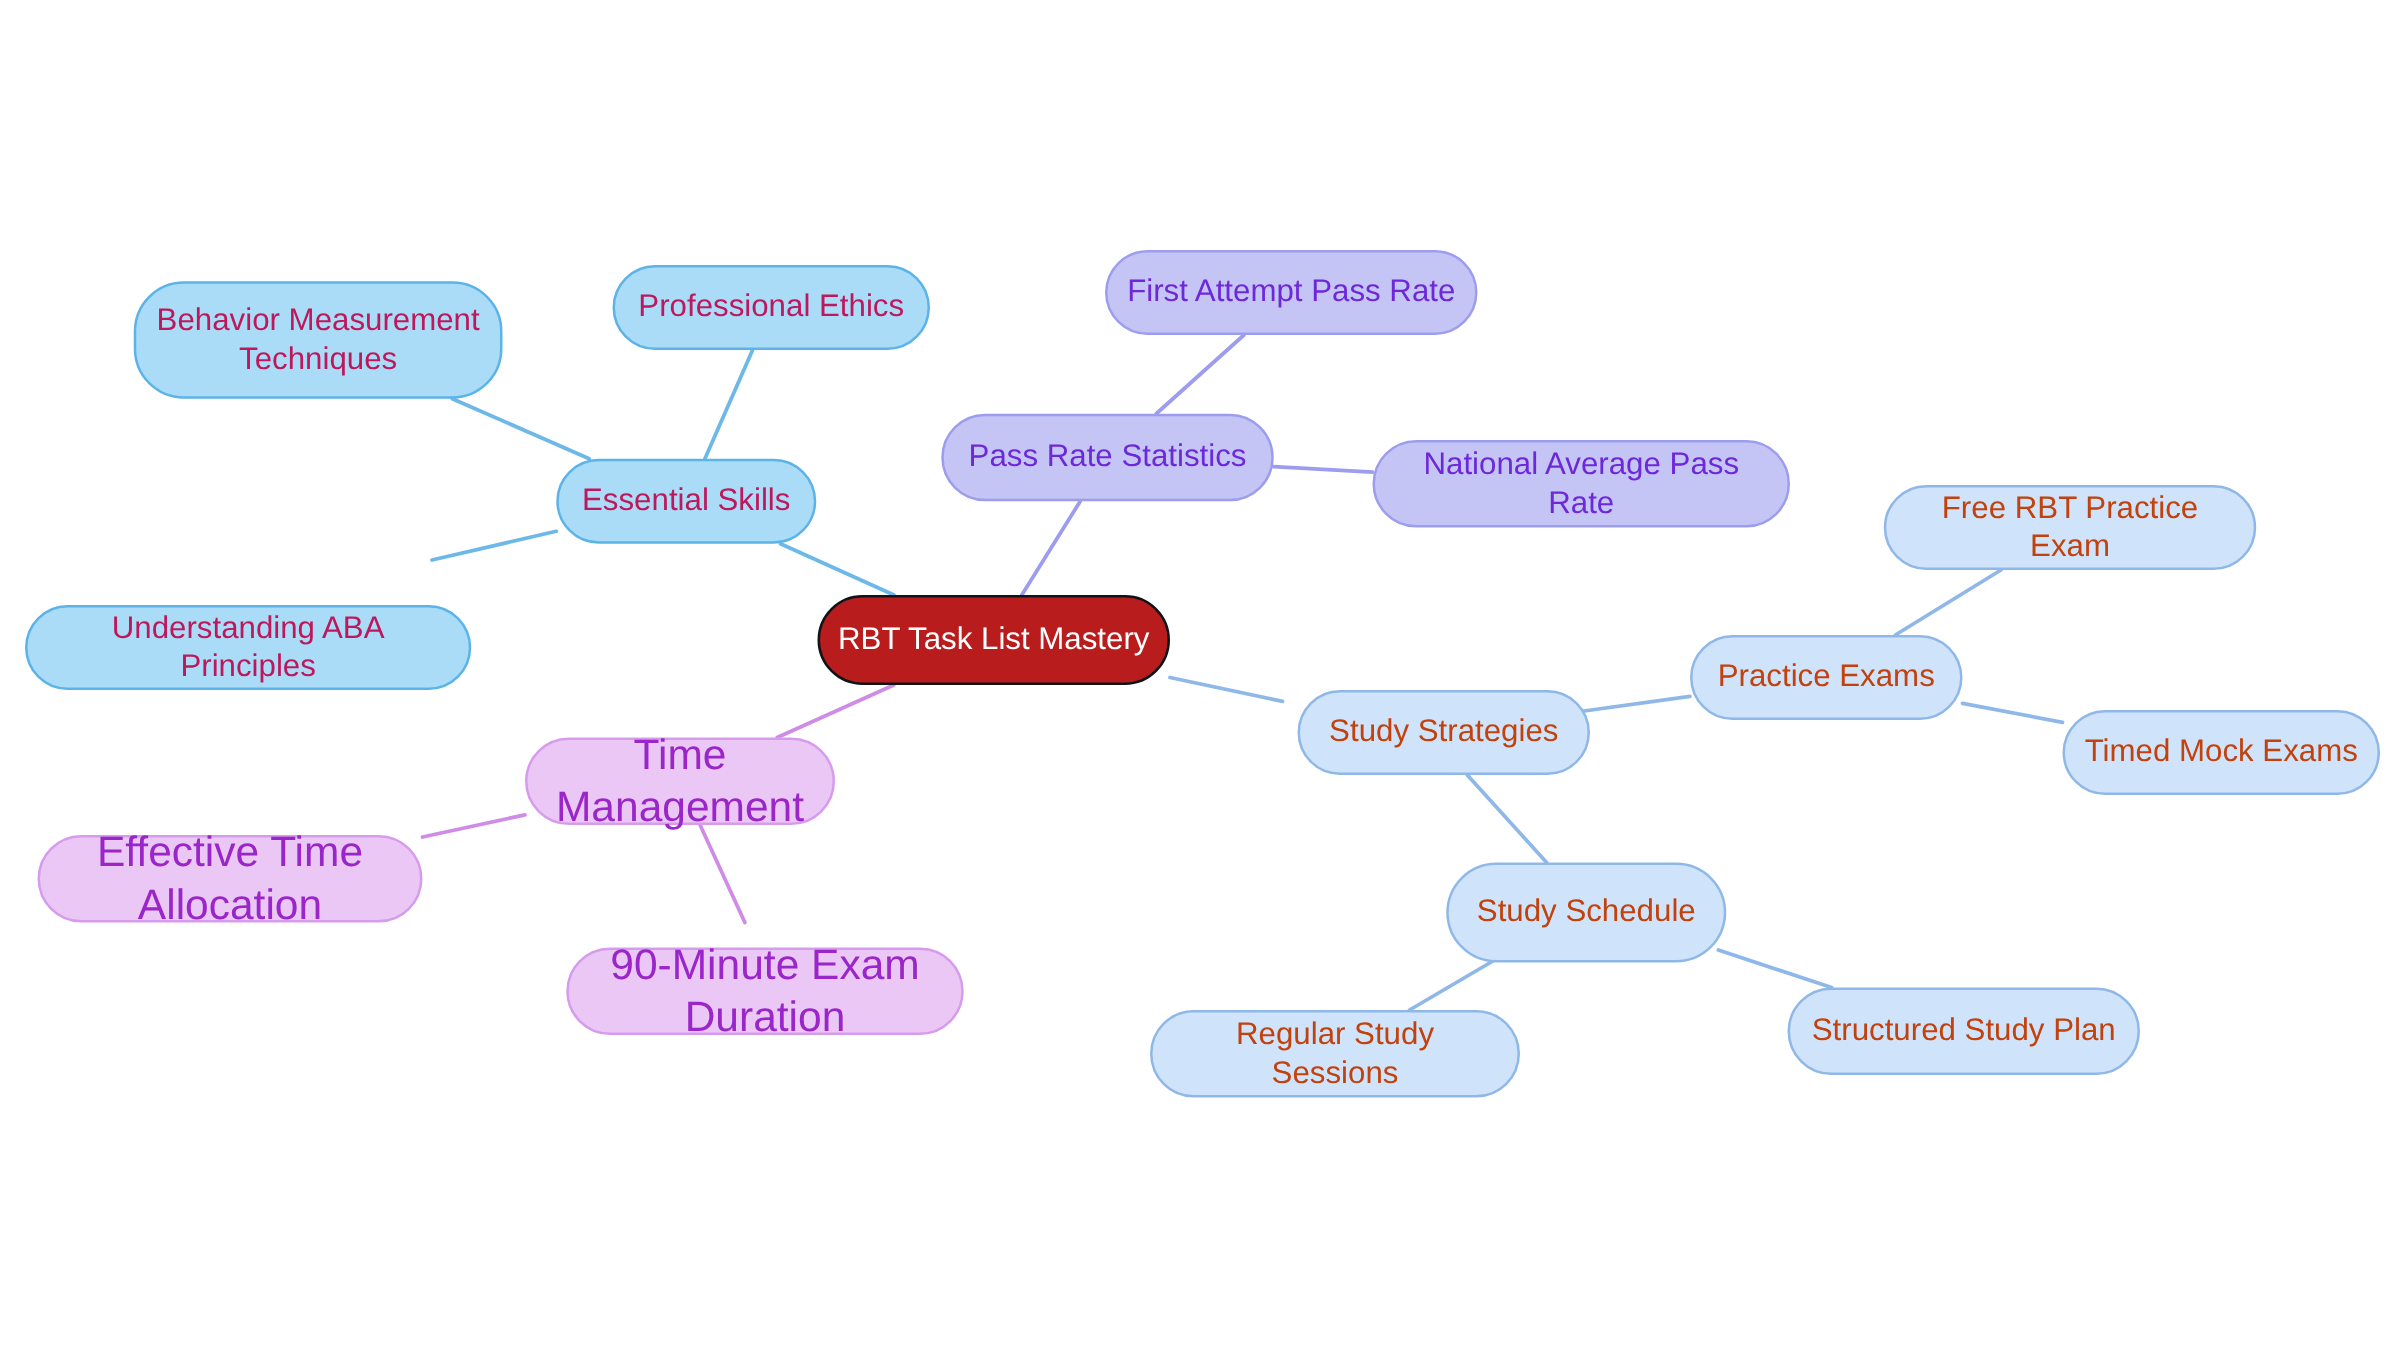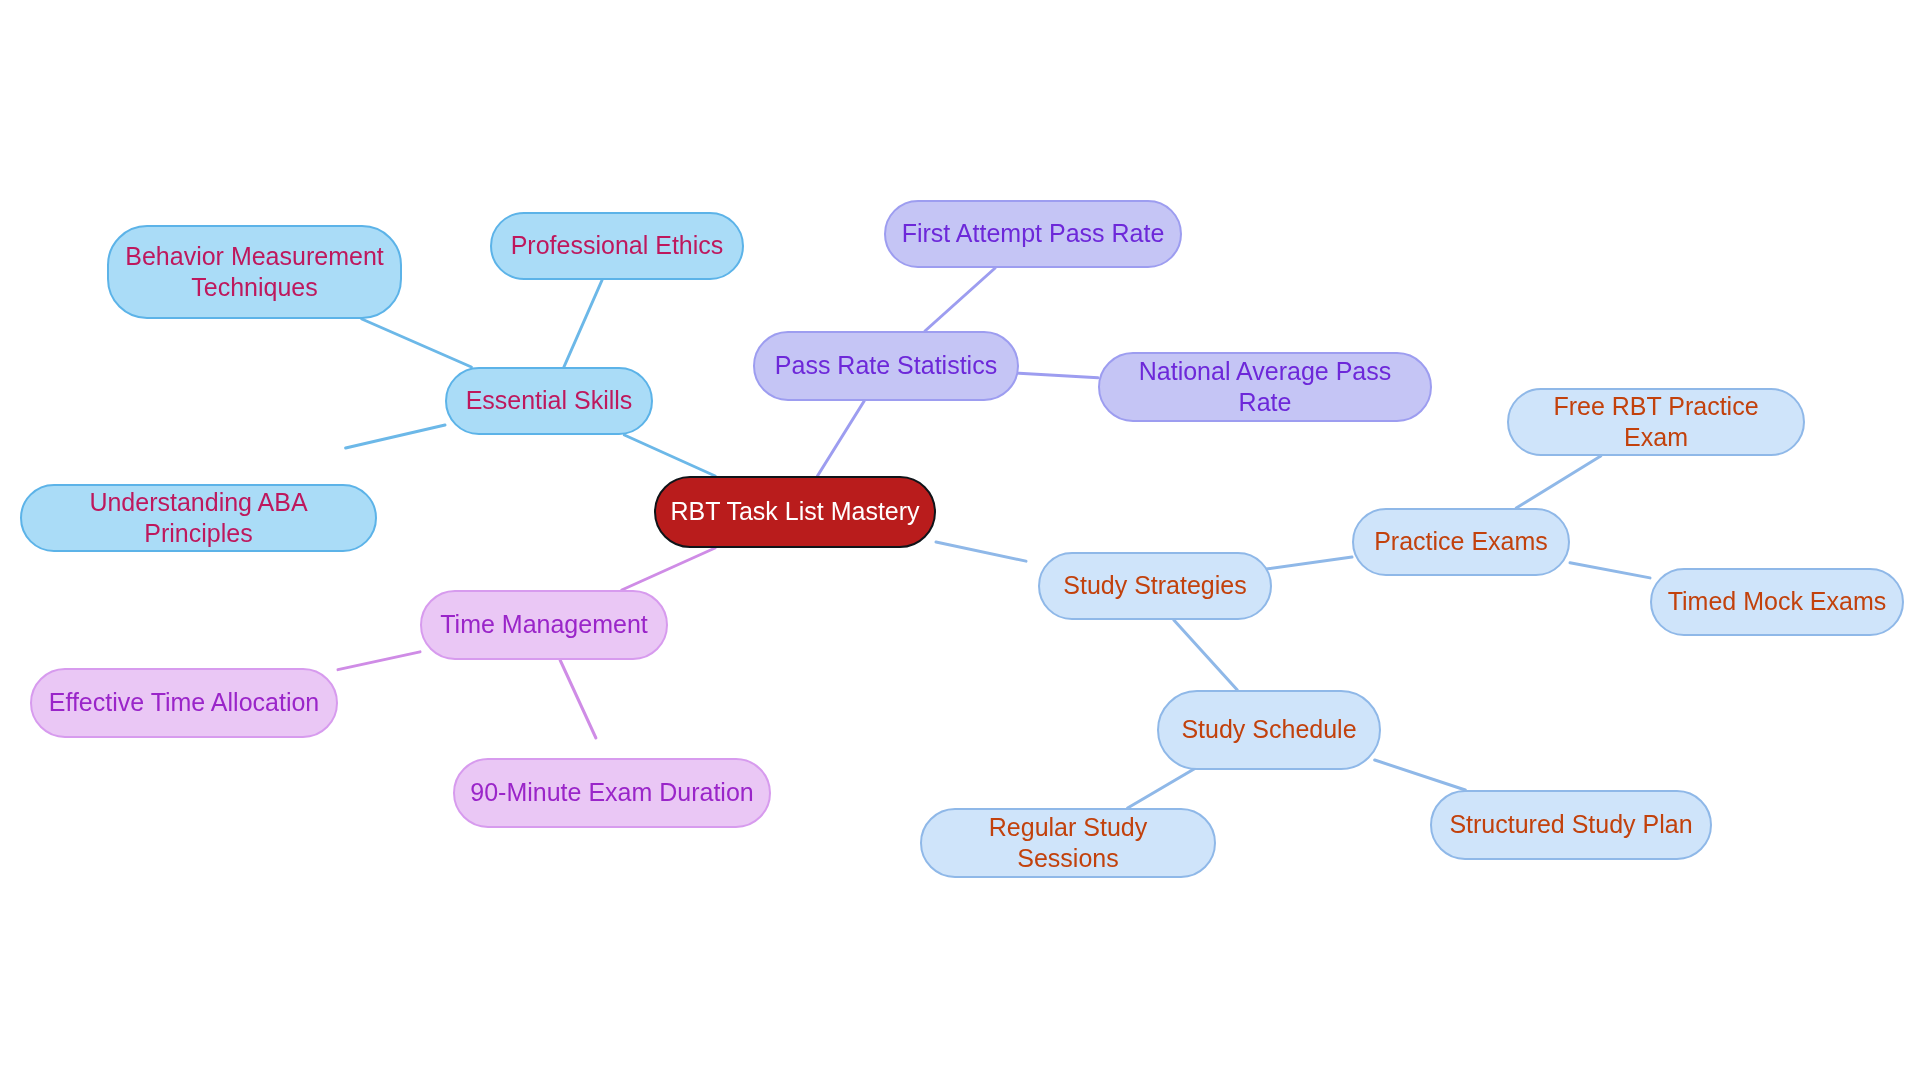--- a/index.html
+++ b/index.html
@@ -69,21 +69,21 @@
     background: #c5c5f5;
     border-color: #9d9df0;
     color: #6d28d9;
     font-size: 25px;
   }
 
   .node-pink {
     background: #eac7f5;
     border-color: #d79bee;
     color: #9a25c9;
-    font-size: 25px;
+    font-size: 34px;
   }
 </style>
 </head>
 <body>
 
 <div id="canvas">
   <svg id="edge-layer" viewBox="0 0 1920 1083" width="1920" height="1083">
       <path d="M 715.2162162162163 476 Q 669.7837837837837 455.5 624.3513513513514 435" stroke="#6cb8e8" stroke-width="3" fill="none" stroke-linecap="round"></path>
       <path d="M 471.37984496124034 367 Q 416.5891472868217 343 361.7984496124031 319" stroke="#6cb8e8" stroke-width="3" fill="none" stroke-linecap="round"></path>
       <path d="M 563.916129032258 367 Q 583 323.5 602.083870967742 280" stroke="#6cb8e8" stroke-width="3" fill="none" stroke-linecap="round"></path>

